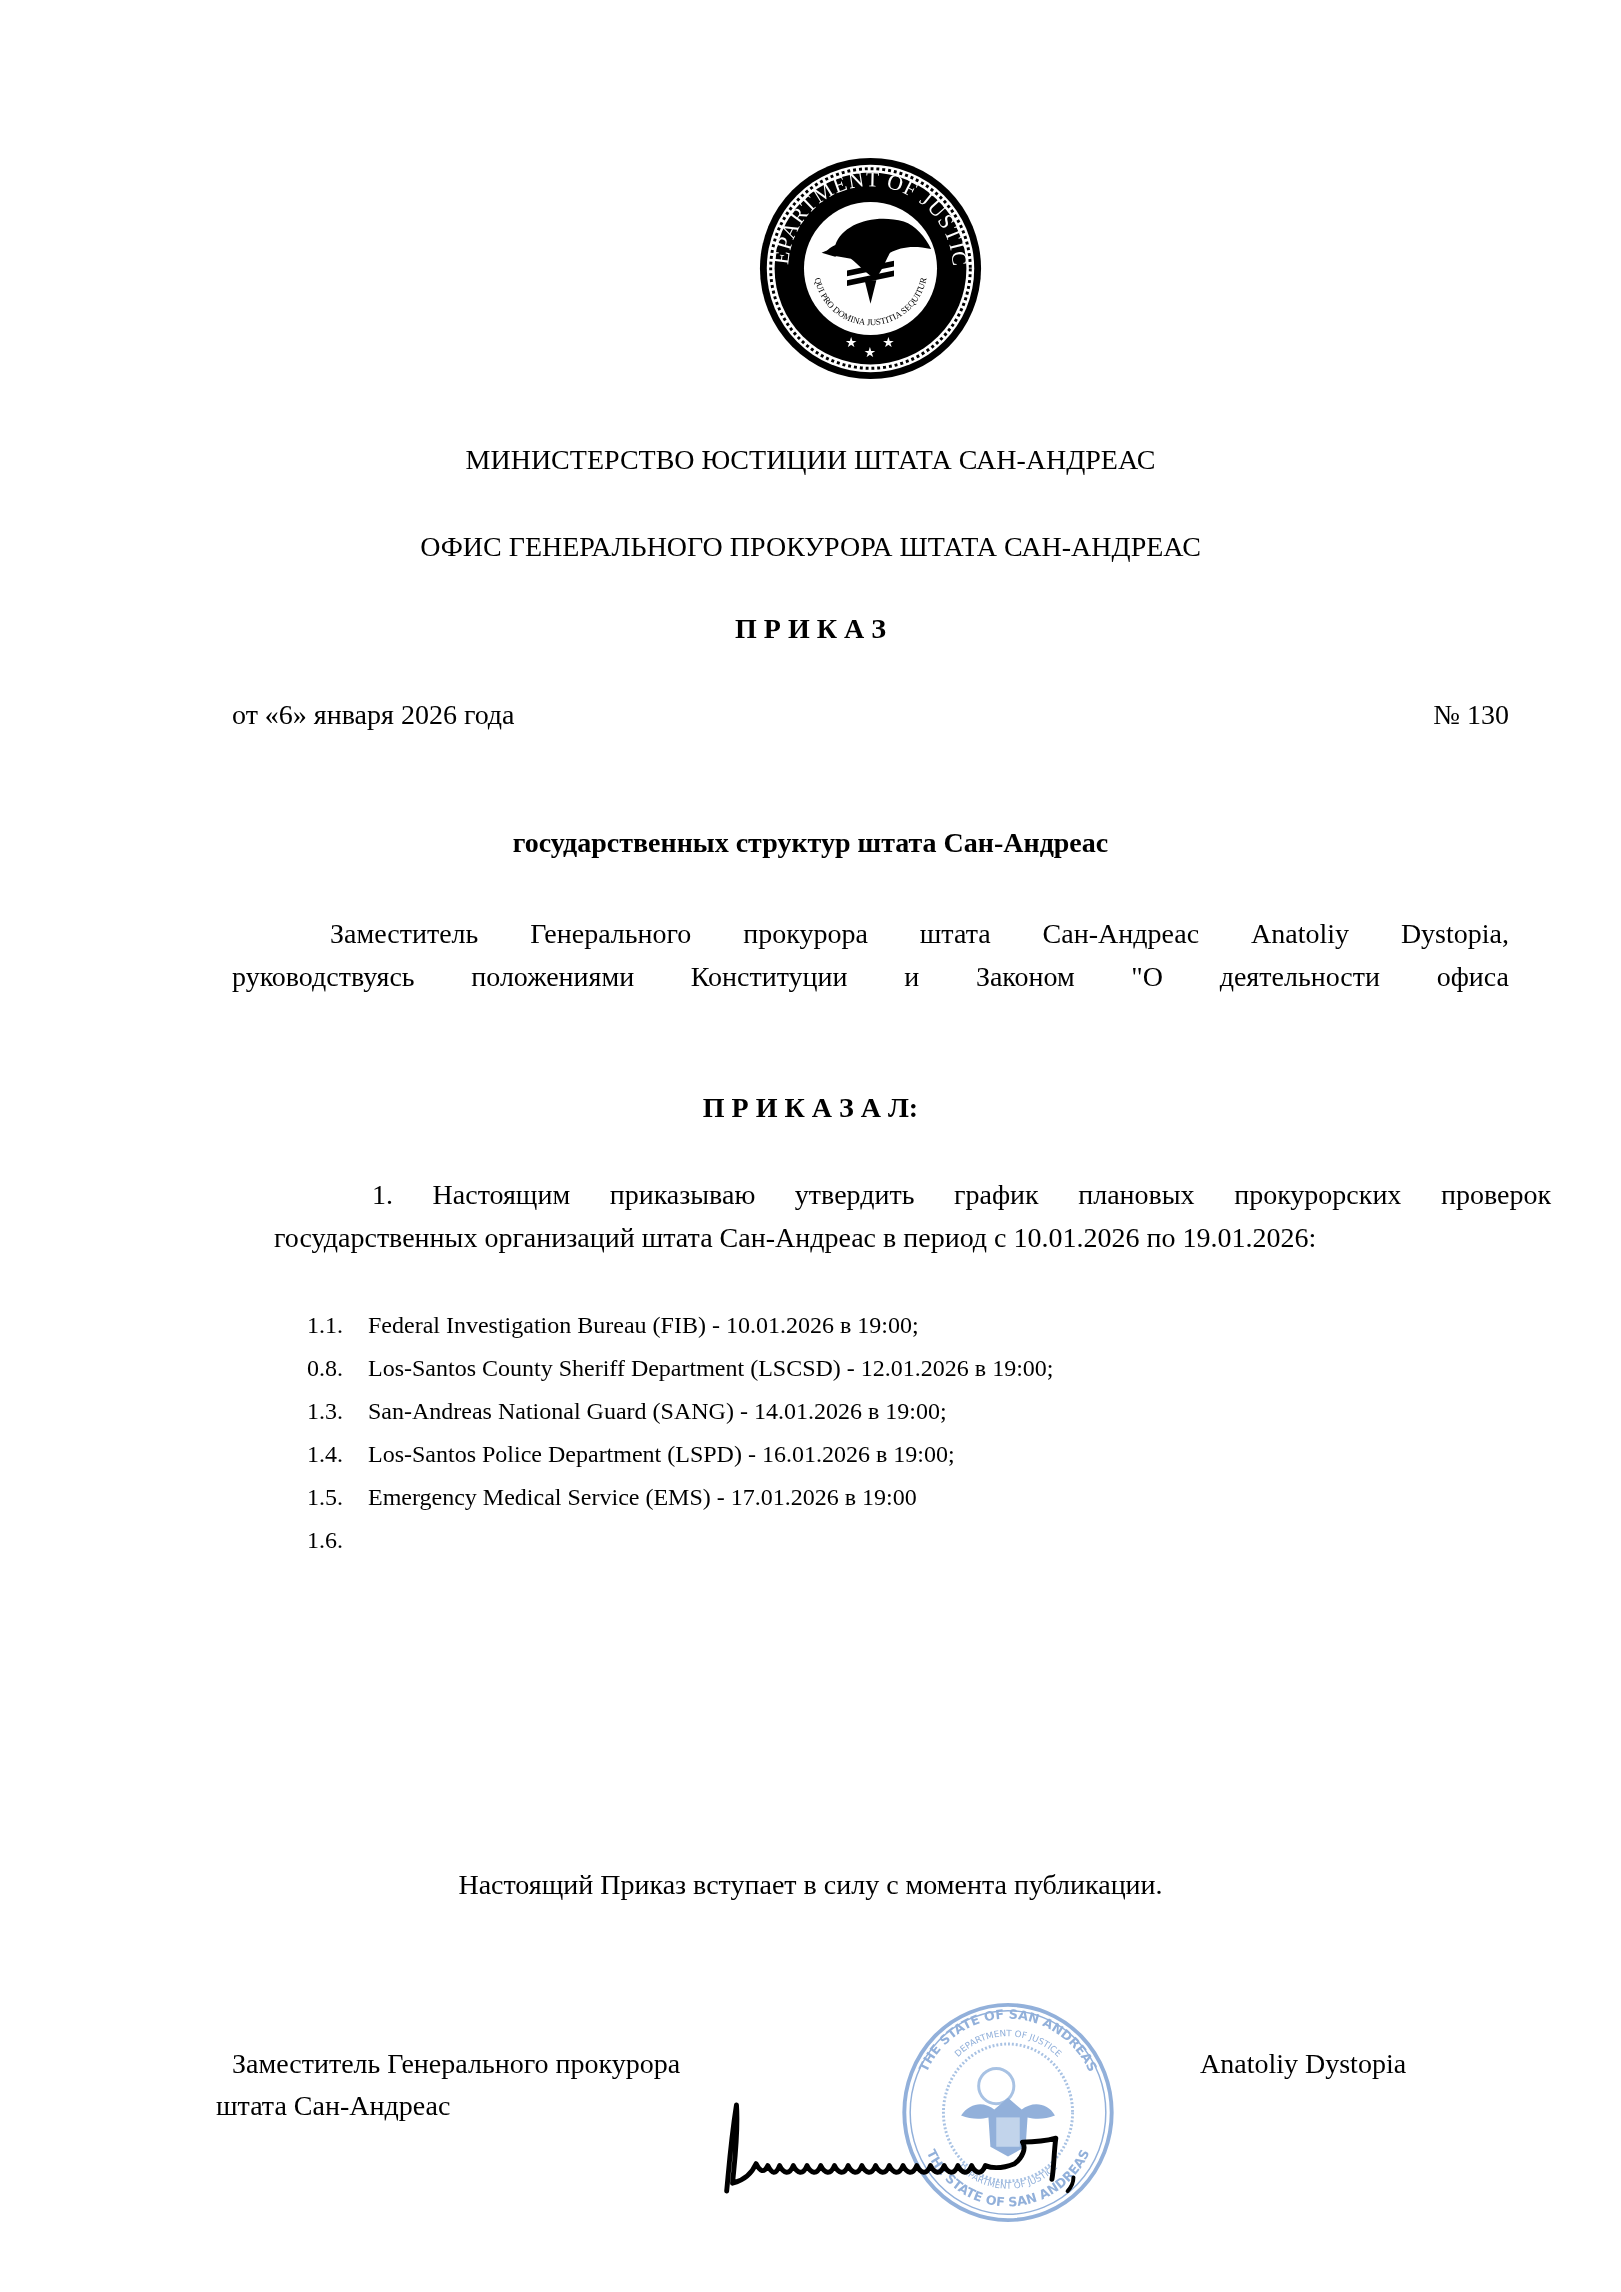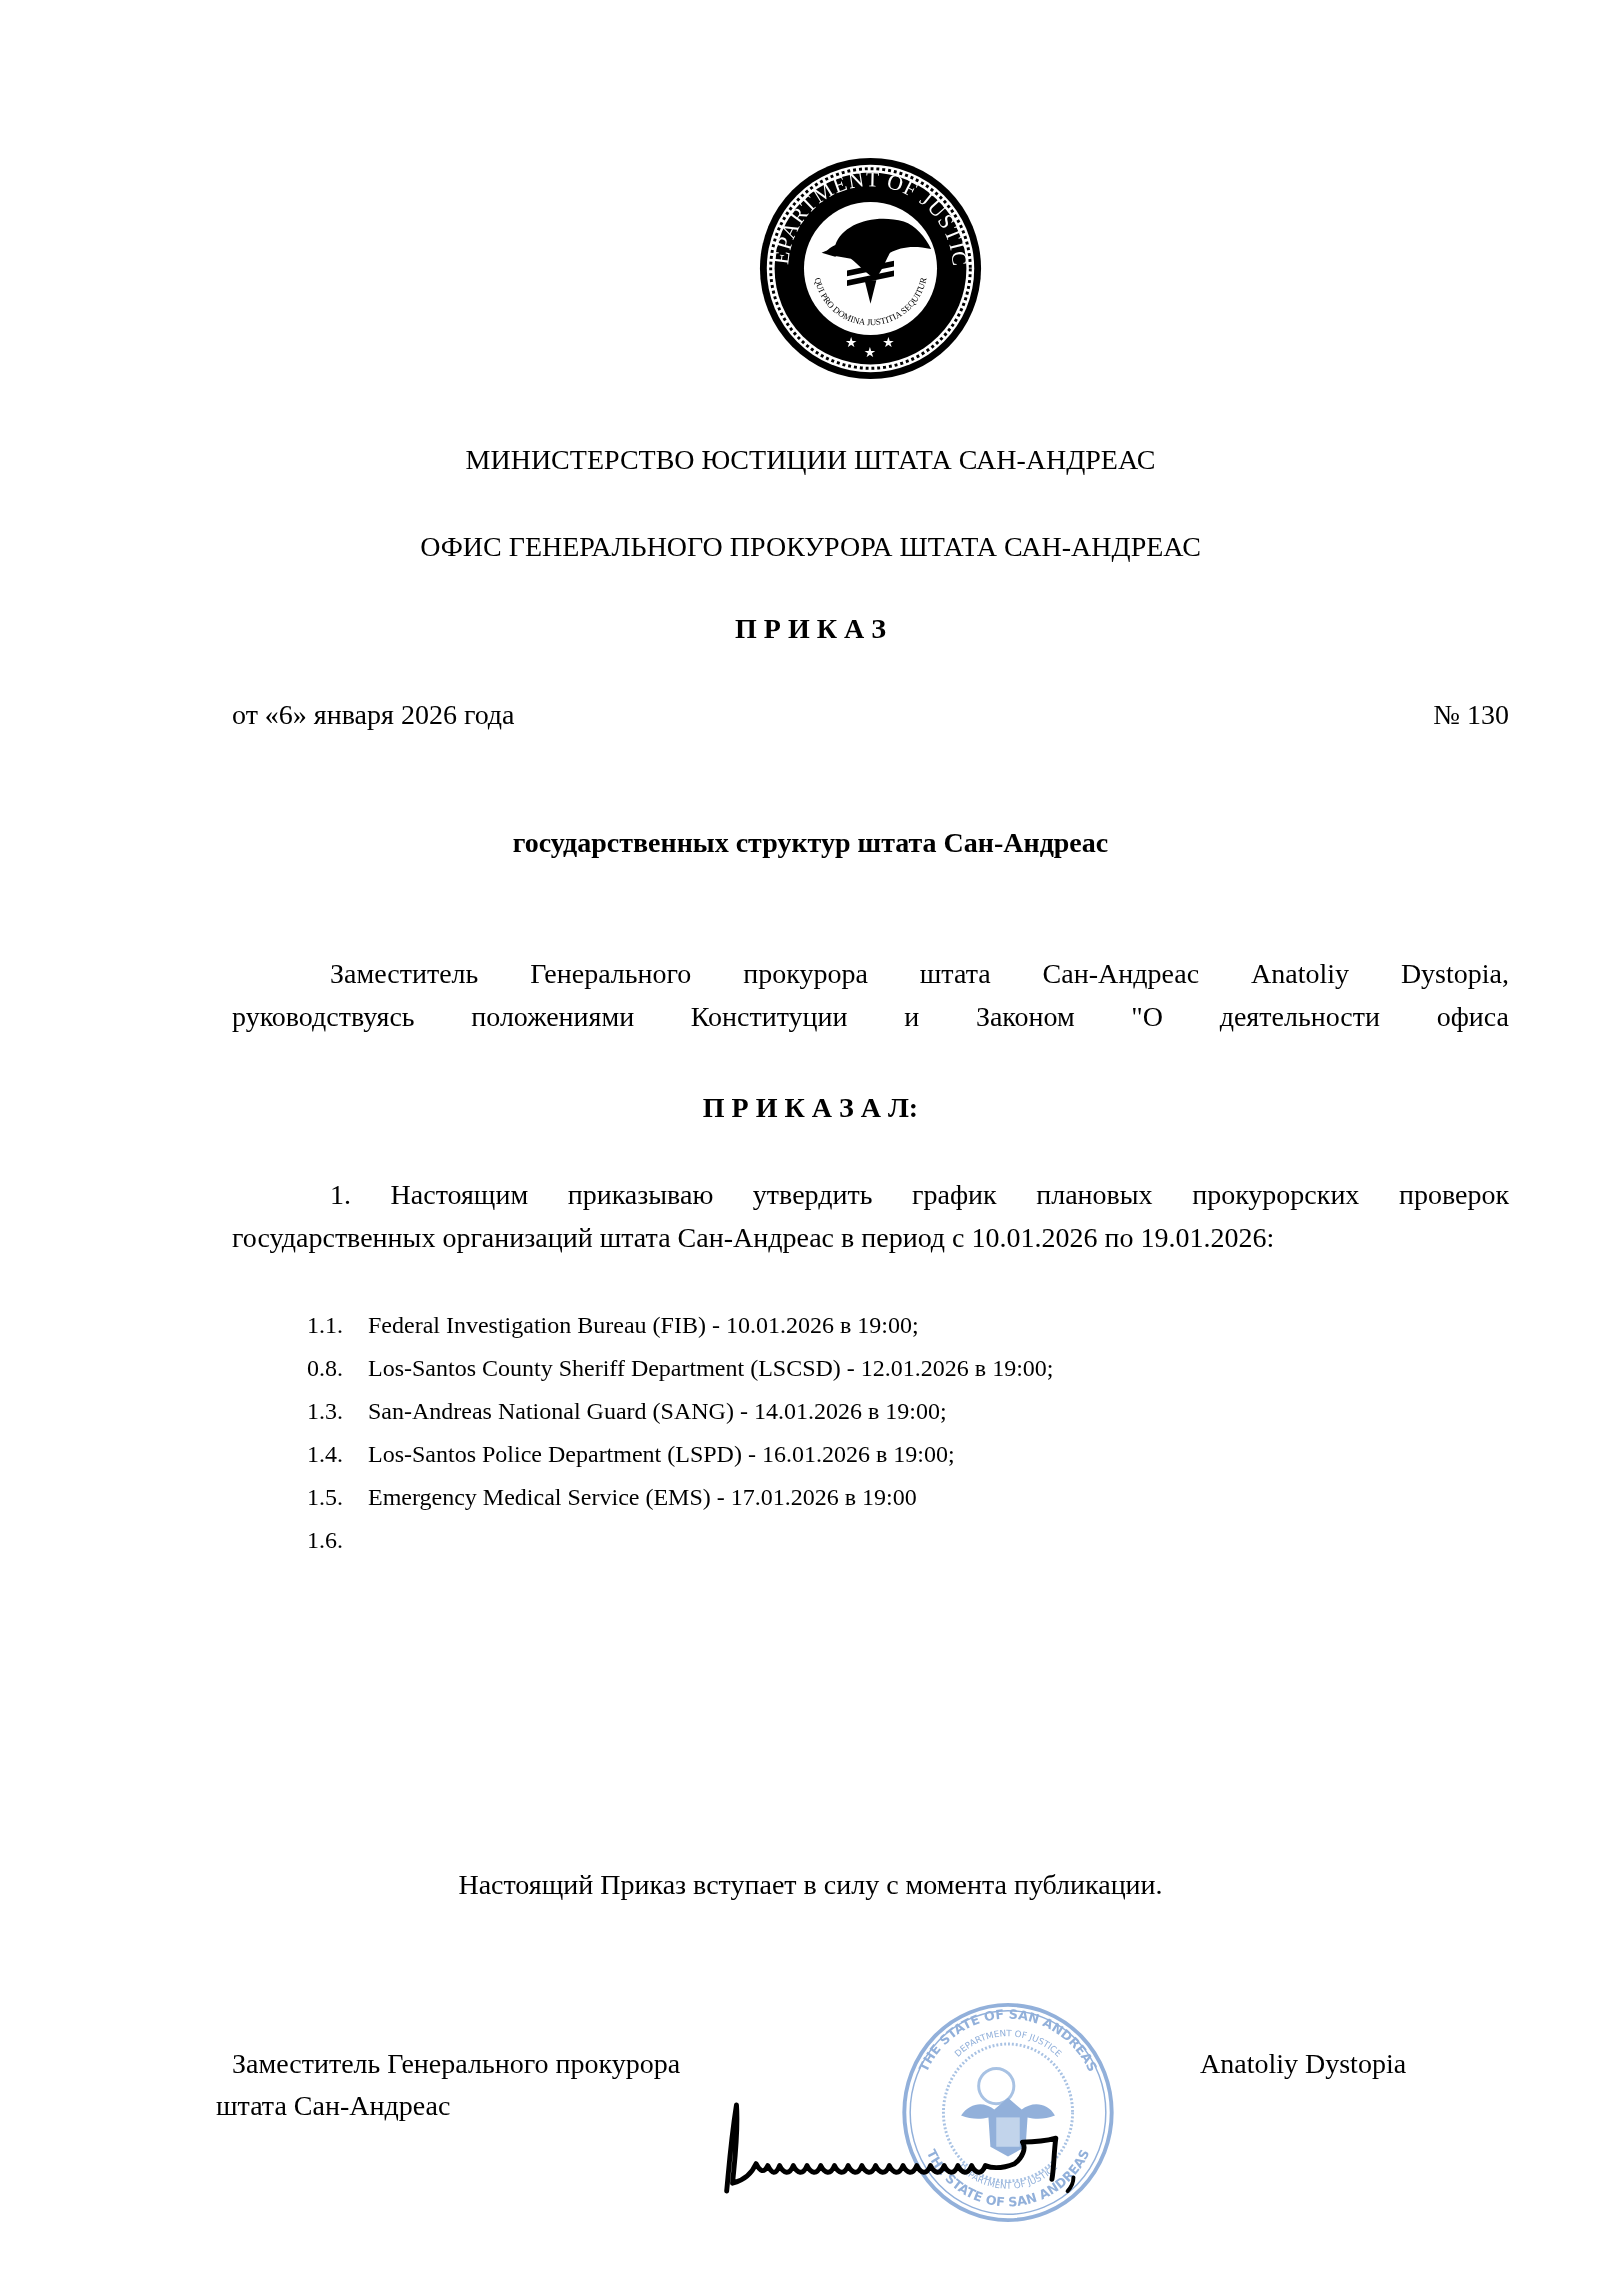--- a/index.html
+++ b/index.html
@@ -54,28 +54,28 @@
 
   <div class="line center" style="top:443px;">МИНИСТЕРСТВО ЮСТИЦИИ ШТАТА САН-АНДРЕАС</div>
   <div class="line center" style="top:530px;">ОФИС ГЕНЕРАЛЬНОГО ПРОКУРОРА ШТАТА САН-АНДРЕАС</div>
   <div class="line center bold" style="top:612px;">П Р И К А З</div>
 
   <div class="line" style="left:232px; top:698px;">от «6» января 2026 года</div>
   <div class="line" style="right:112px; top:698px;">№ 130</div>
 
   <div class="line center bold" style="top:826px;">государственных структур штата Сан-Андреас</div>
 
-  <div class="justify" style="top:912px;margin-top:40px;">
+  <div class="justify" style="top:912px;">
     <span class="jline" style="padding-left:98px;">Заместитель Генерального прокурора штата Сан-Андреас Anatoliy Dystopia,</span>
     <span class="jline">руководствуясь положениями Конституции и Законом "О деятельности офиса</span>
   </div>
 
   <div class="line center bold" style="top:1091px;">П Р И К А З А Л:</div>
 
-  <div class="justify" style="top:1173px;">
+  <div class="justify" style="top:1173px;margin-left:42px;">
     <span class="jline" style="padding-left:98px;">1. Настоящим приказываю утвердить график плановых прокурорских проверок</span>
     <span class="jline last">государственных организаций штата Сан-Андреас в период с 10.01.2026 по 19.01.2026:</span>
   </div>
 
   <div class="list">
     <div class="list-row">
       <span class="list-num">1.1.</span>
       <span>Federal Investigation Bureau (FIB) - 10.01.2026 в 19:00;</span>
     </div>
     <div class="list-row">

